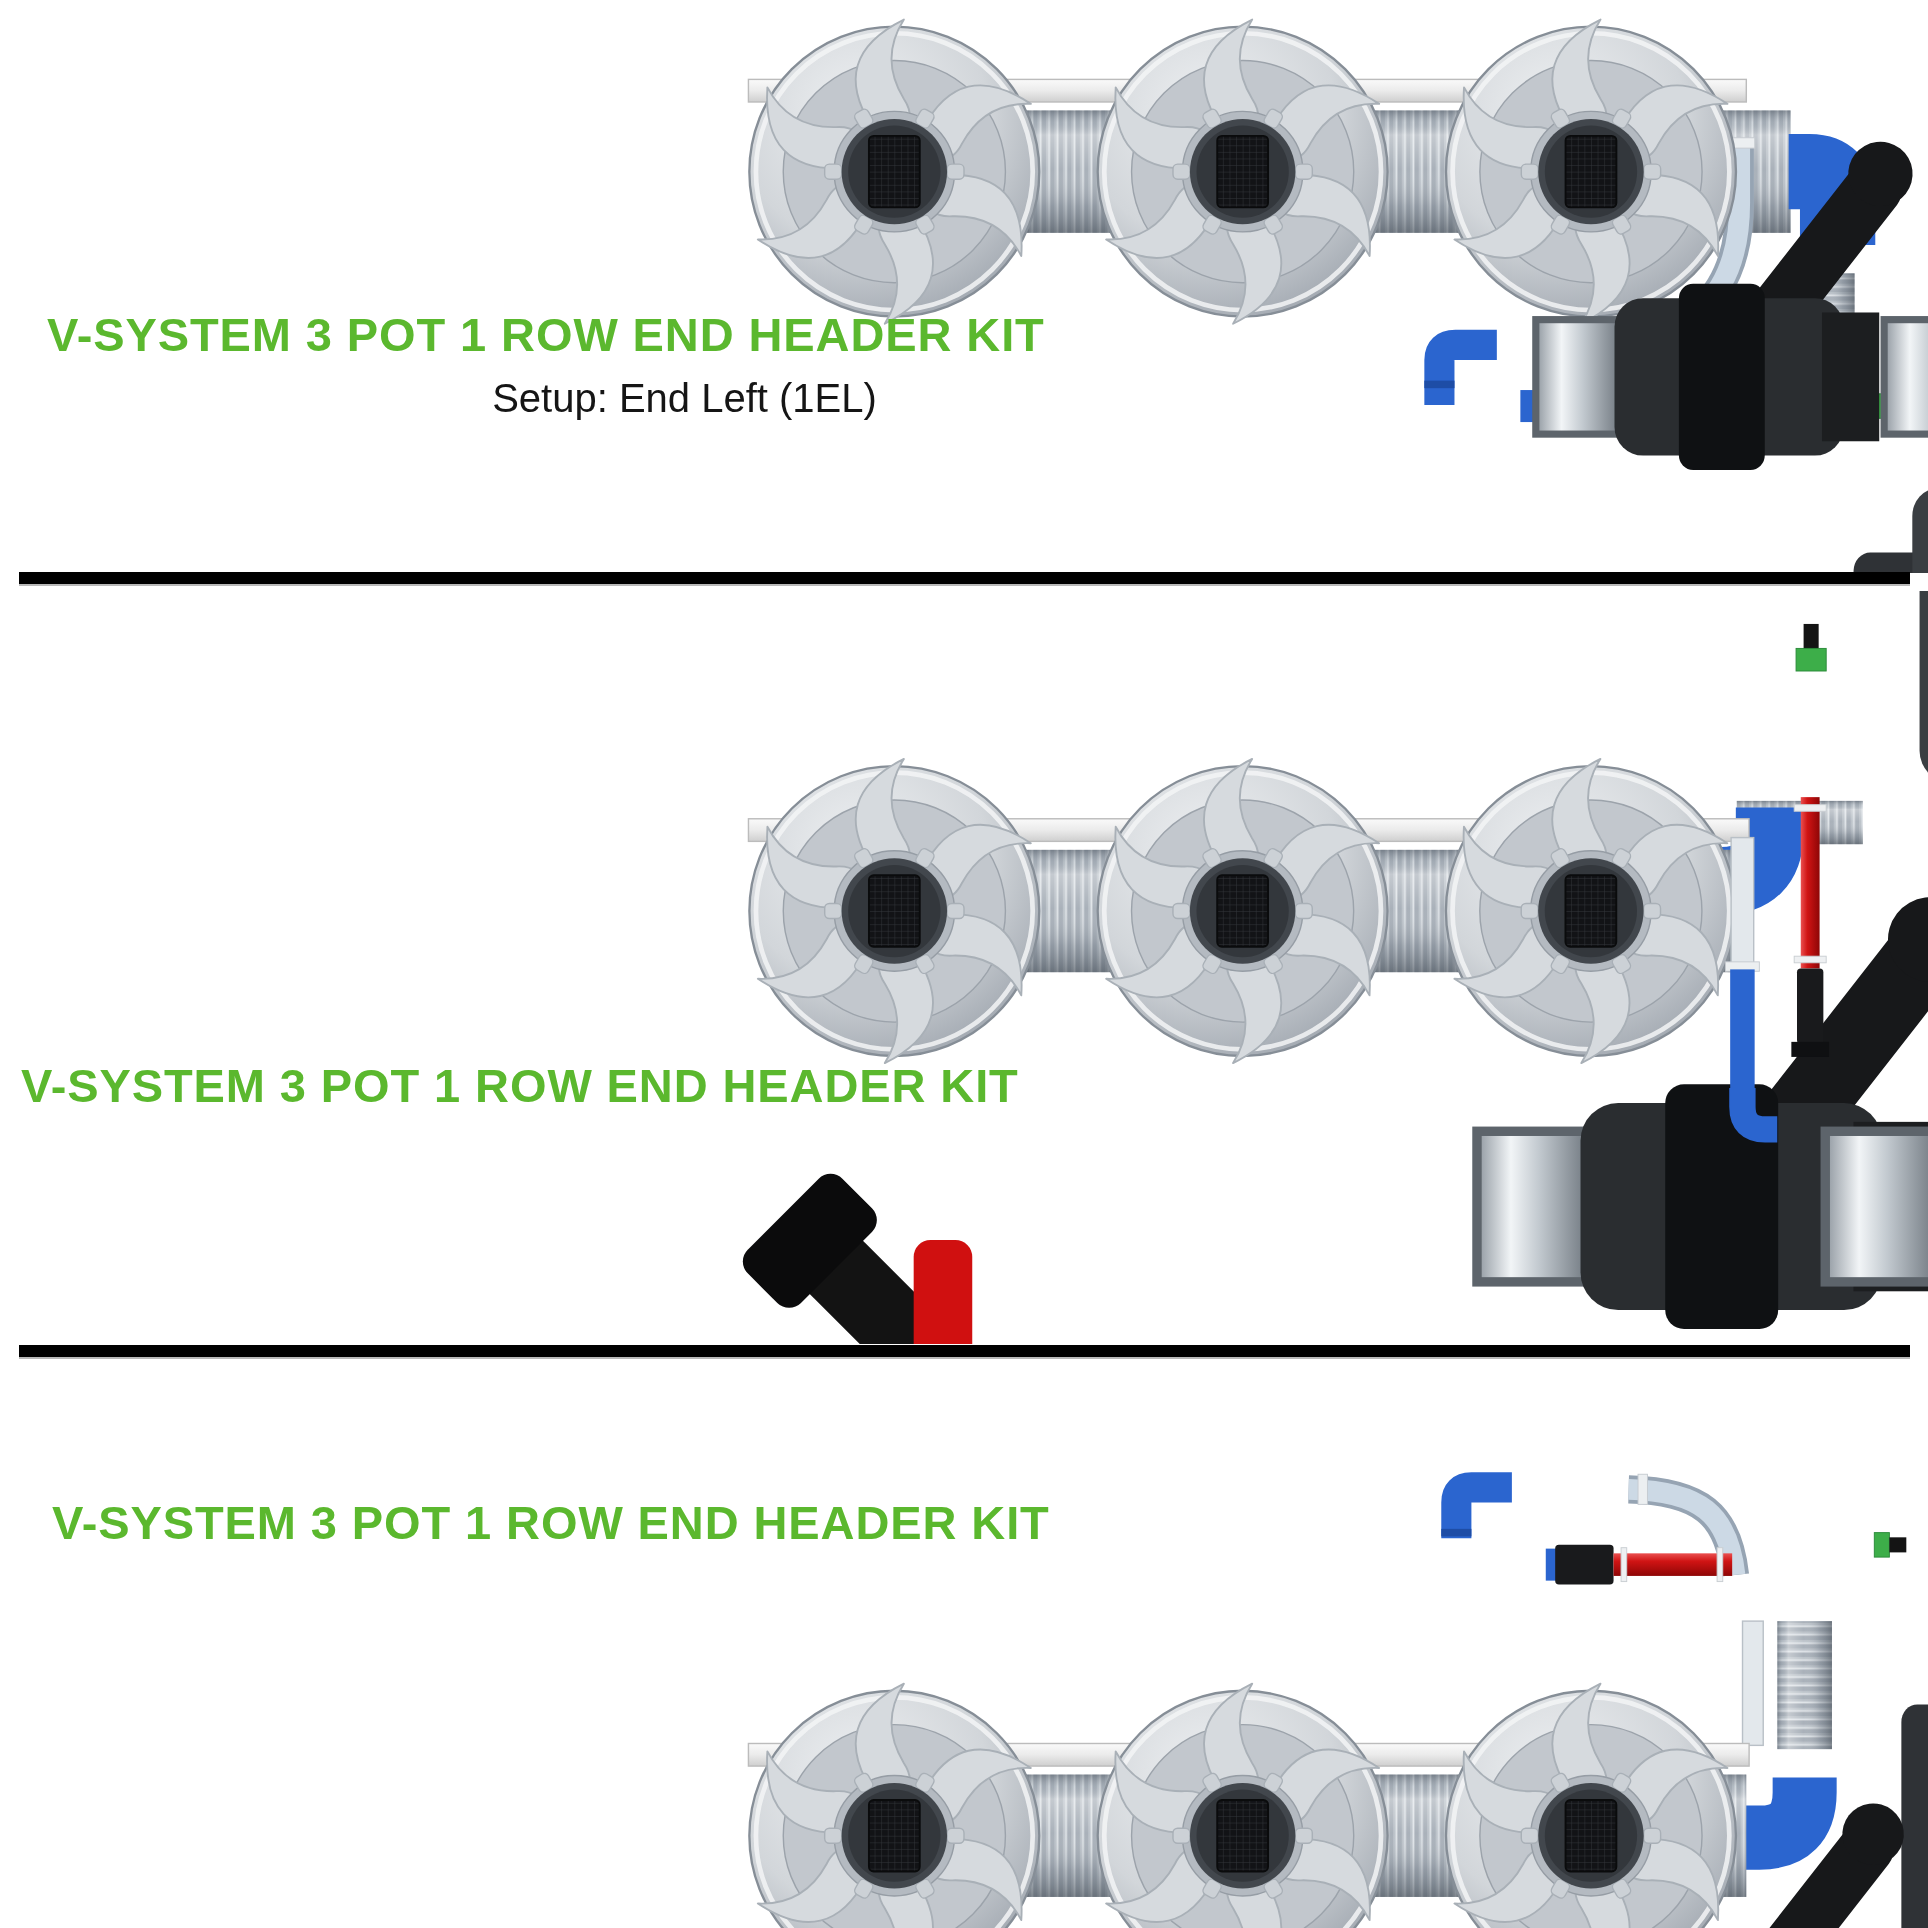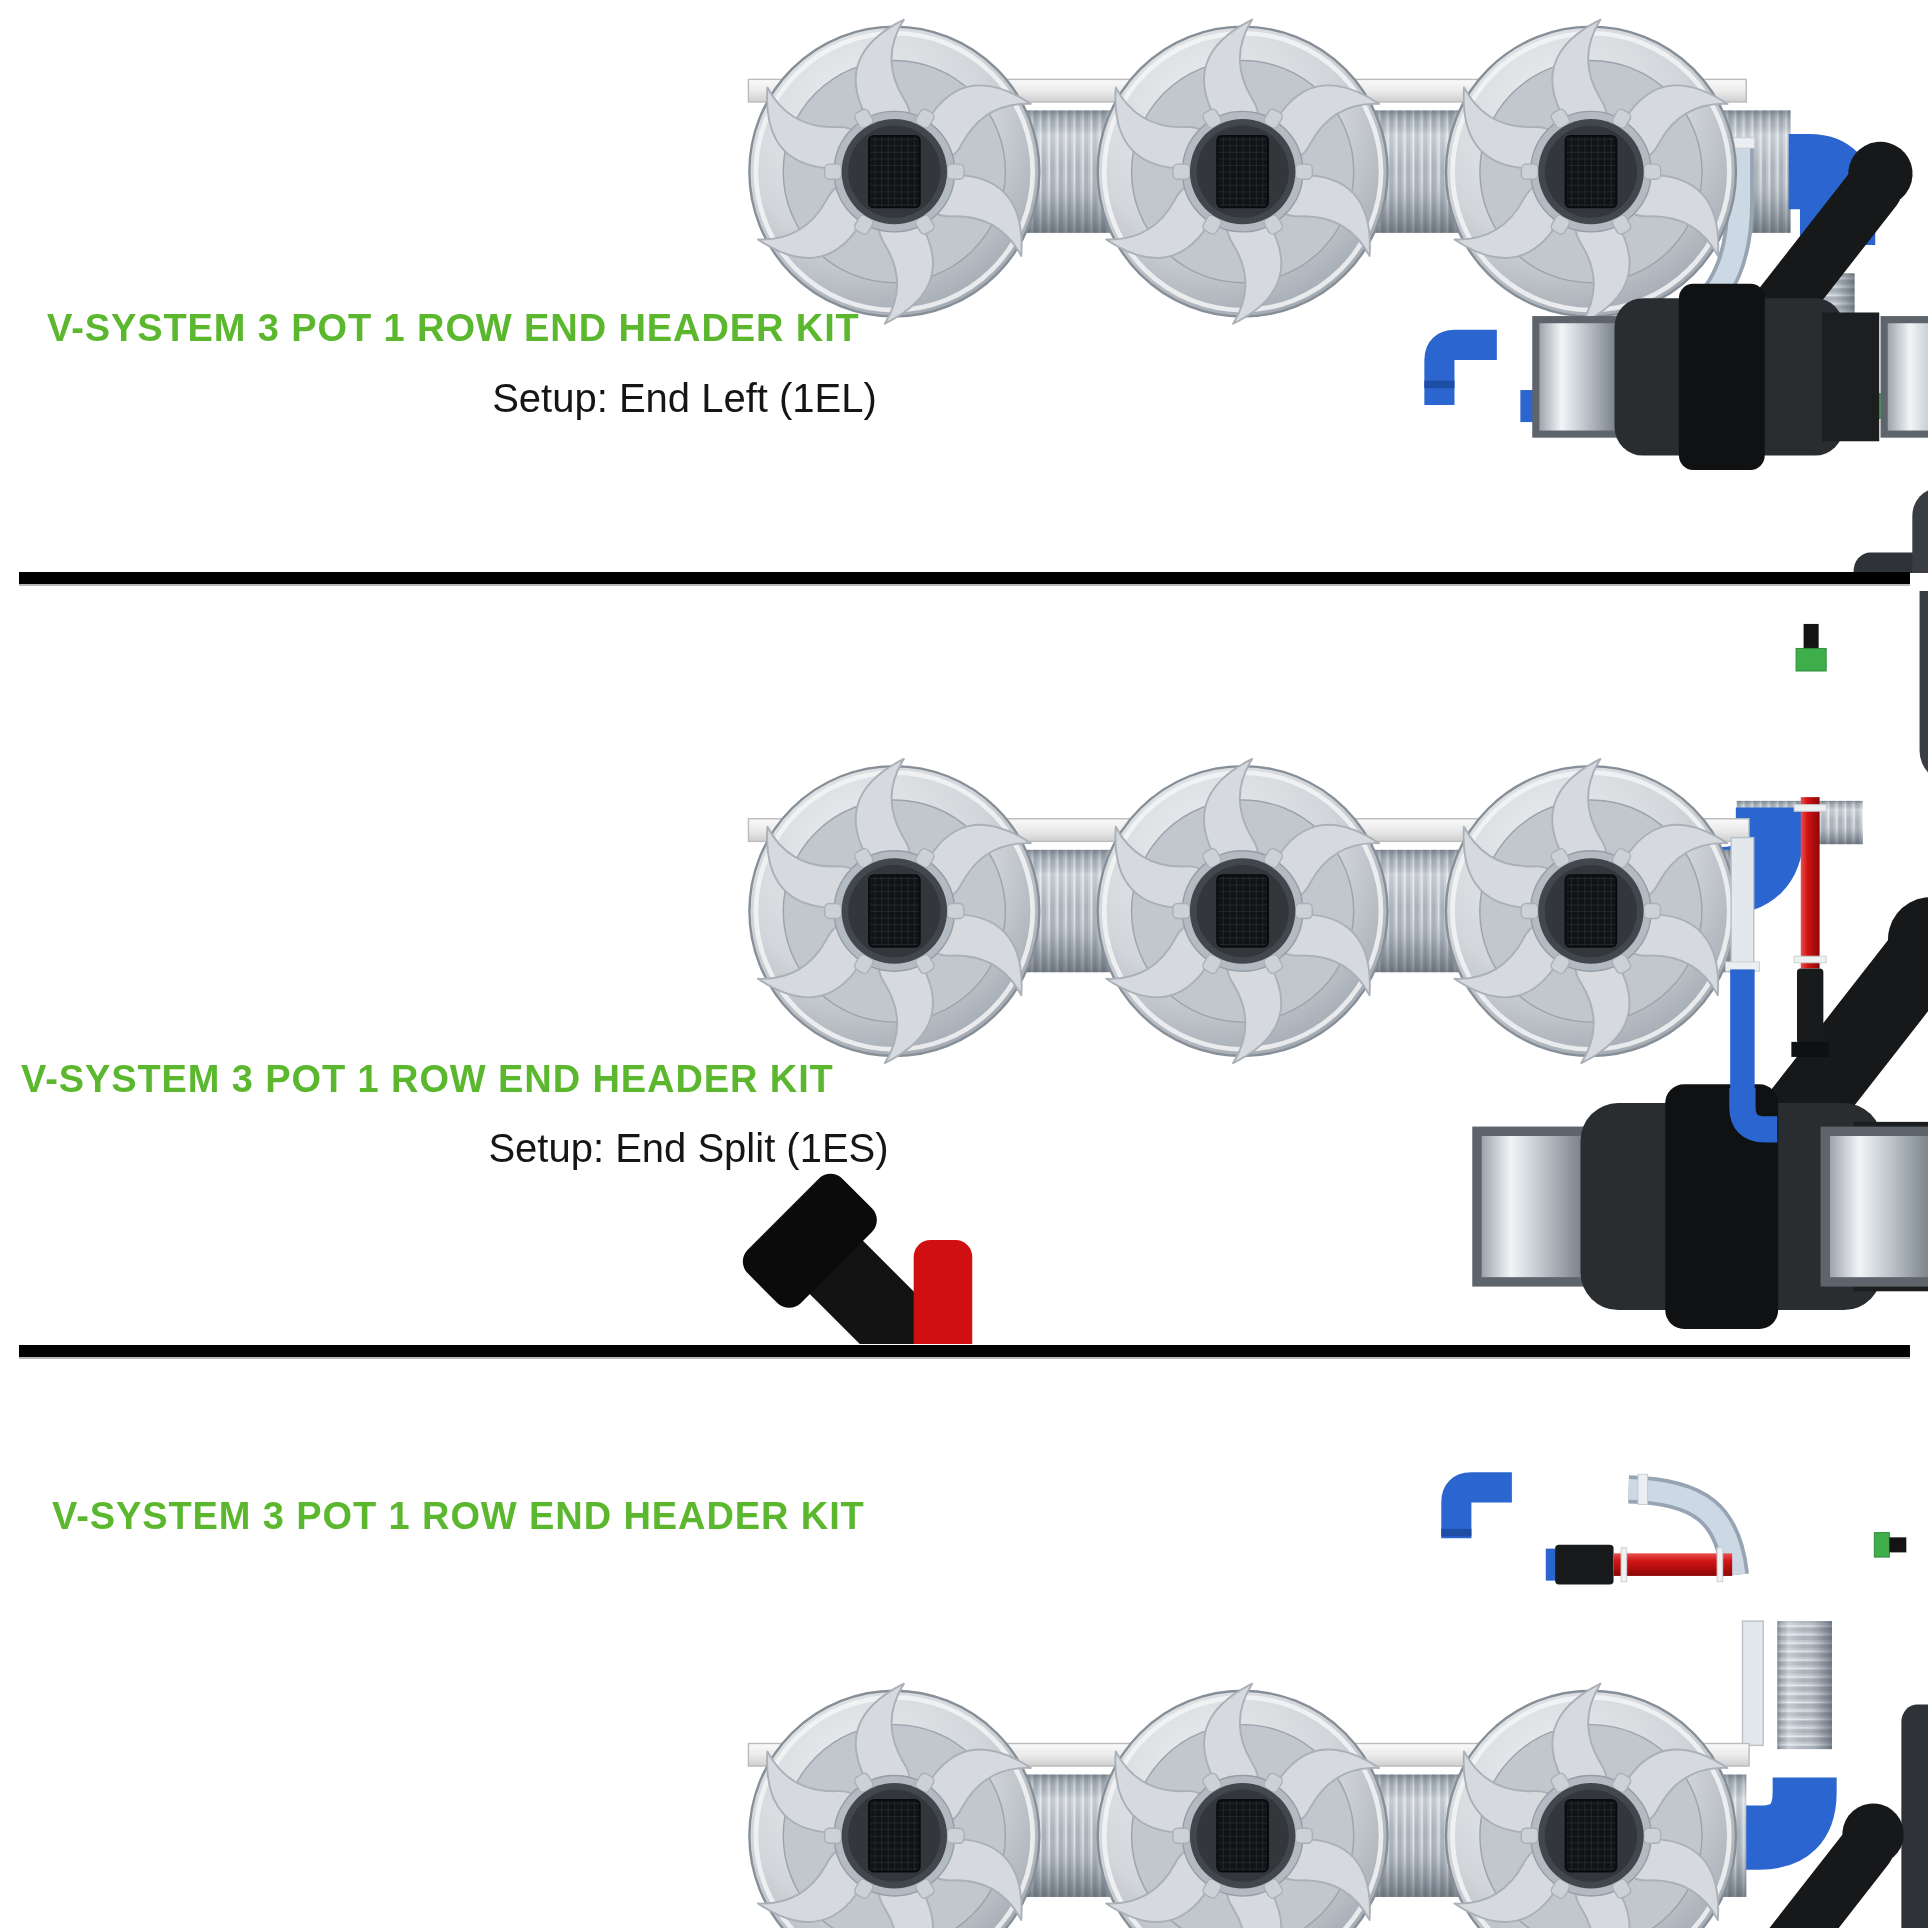--- a/index.html
+++ b/index.html
@@ -10,21 +10,21 @@
   svg.diagram{position:absolute;left:0;display:block;}
   #svg-s1{top:0;}
   #svg-s2{top:591px;}
   #svg-s3{top:1382px;}
   .divider{position:absolute;left:19px;width:1891px;height:12.2px;background:var(--divider,#000);
     border-bottom:2.8px solid #b9b9b9;}
   #divider-1{top:572px;}
   #divider-2{top:1345px;}
   .kit-title{
     position:absolute;margin:0;color:var(--green,#5bb82e);
-    font-size:38px;font-weight:bold;letter-spacing:0.9px;white-space:nowrap;
+    font-size:47px;font-weight:bold;letter-spacing:0.9px;white-space:nowrap;
     font-family:"Liberation Sans", sans-serif;
   }
   #title-1{left:47px;top:307px;}
   #title-2{left:21px;top:1058px;}
   #title-3{left:52px;top:1495px;}
   .kit-subtitle{
     position:absolute;width:753px;text-align:center;color:#151515;
     font-size:40px;font-weight:400;white-space:nowrap;
   }
   #subtitle-1{left:308px;top:376px;}
@@ -391,21 +391,20 @@
   <use href="#line-valve" transform="translate(805,396)"></use>
   <use href="#line-valve" transform="translate(1175,396)"></use>
   <use href="#line-valve" transform="translate(1545,396)"></use>
   <use href="#tee" transform="translate(1862,396)"></use>
 </svg>
 
 <h1 class="kit-title" id="title-1">V-SYSTEM 3 POT 1 ROW END HEADER KIT</h1>
 <div class="kit-subtitle" id="subtitle-1">Setup: End Left (1EL)</div>
 
 <h1 class="kit-title" id="title-2">V-SYSTEM 3 POT 1 ROW END HEADER KIT</h1>
-<div class="kit-subtitle" id="subtitle-2">Setup: End Split (1ES)</div>
 
 <h1 class="kit-title" id="title-3">V-SYSTEM 3 POT 1 ROW END HEADER KIT</h1>
 
 <div class="divider" id="divider-1"></div>
 <div class="divider" id="divider-2"></div>
 
 </div>
 
 
 </body></html>

